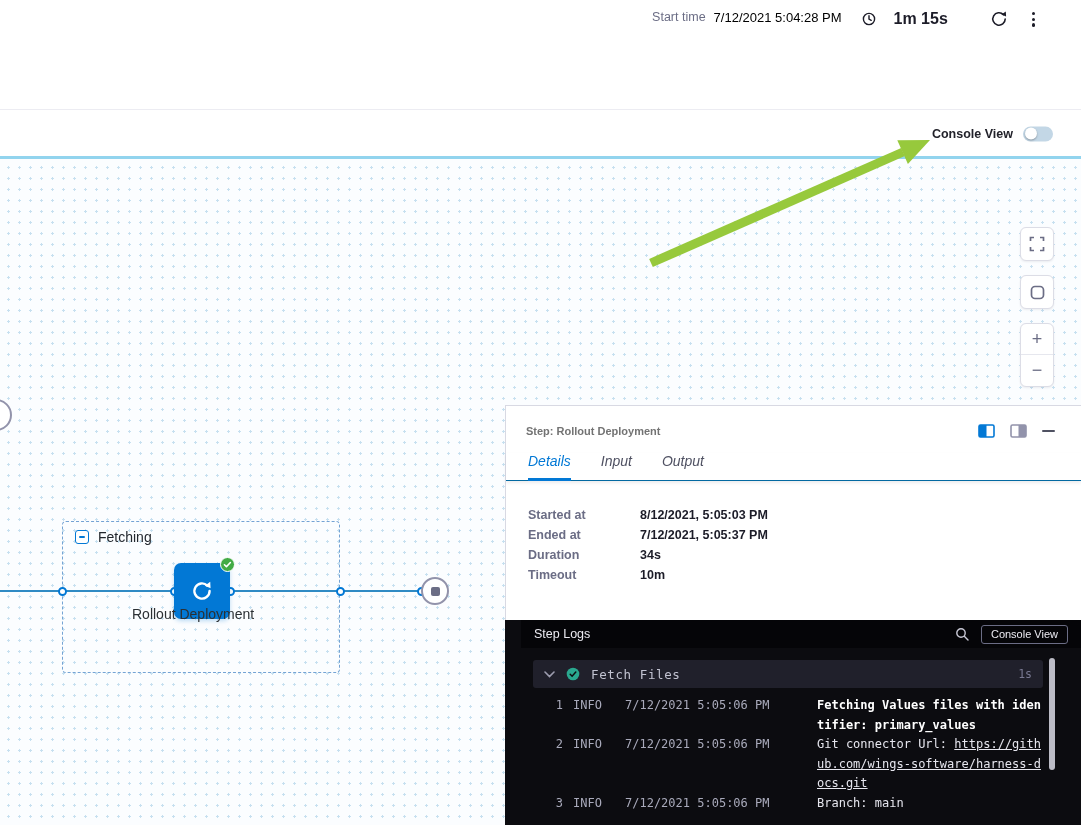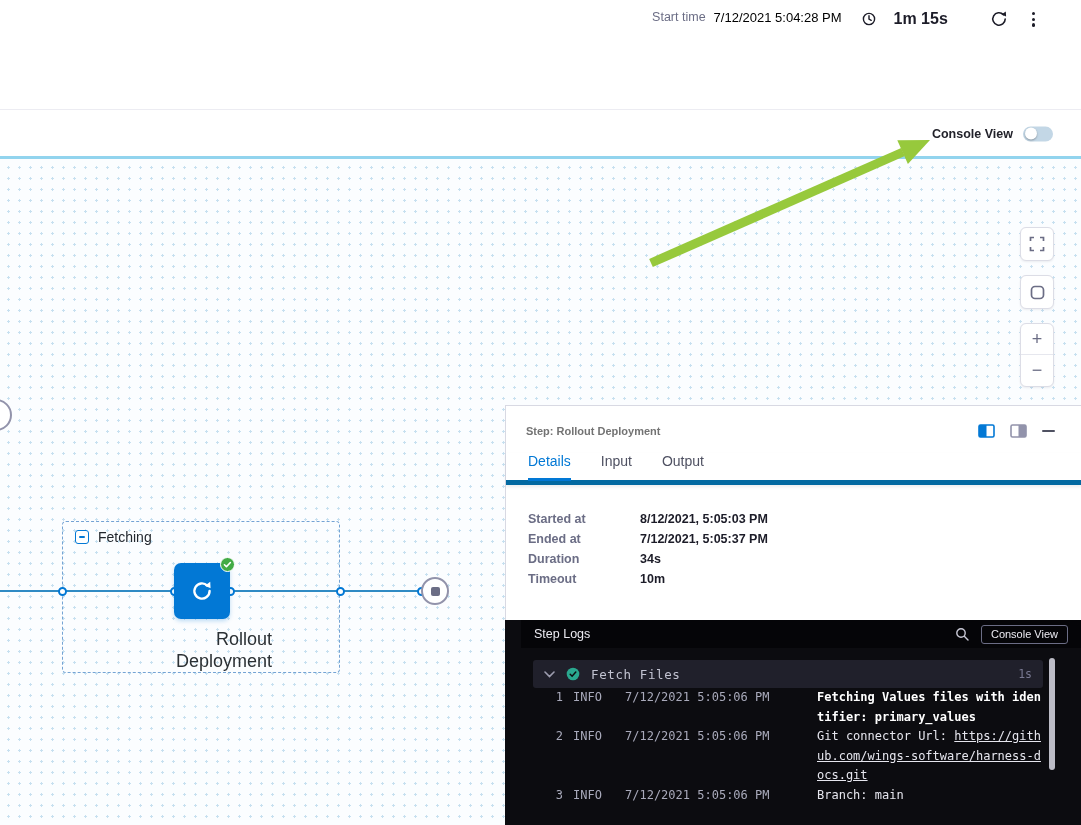--- a/index.html
+++ b/index.html
@@ -42,56 +42,56 @@
   .start-clip { position:absolute; left:-20px; top:240px; width:32px; height:32px; border-radius:50%; border:2px solid #9293ab; background:#fff; }
 
   .exec-group { position:absolute; left:62px; top:362px; width:278px; height:152px; border:1px dashed #74a3d4; border-radius:4px; }
   .exec-header { position:absolute; top:7px; left:12px; display:flex; align-items:center; gap:9px; }
   .collapse-box { width:14px; height:14px; border:1.6px solid #0278d5; border-radius:3px; background:#fff; display:flex; align-items:center; justify-content:center; }
   .collapse-box i { width:6px; height:2px; background:#0278d5; border-radius:1px; }
   .exec-label { font-size:14px; color:#22272e; }
 
   .step-node { position:absolute; left:174px; top:404px; width:56px; height:56px; background:#0278d5; border-radius:7px; display:flex; align-items:center; justify-content:center; box-shadow:0 2px 4px rgba(2,120,213,.25); }
   .badge { position:absolute; right:-5px; top:-6px; width:15px; height:15px; border-radius:50%; background:#42ab45; border:1.5px solid #fff; display:flex; align-items:center; justify-content:center; }
-  .node-label { position:absolute; left:132px; top:469px; width:140px; text-align:right; font-size:18px; line-height:22px; color:#2b3034; }
+  .node-label { position:absolute; left:132px; top:444px; width:140px; text-align:left; font-size:14px; line-height:22px; color:#2b3034; }
 
   .end-node { position:absolute; left:421px; top:418px; width:28px; height:28px; border-radius:50%; border:2px solid #9293ab; background:#fff; display:flex; align-items:center; justify-content:center; }
   .end-node i { width:9px; height:9px; background:#6b6d85; border-radius:2px; }
 
   
   .zoom-controls { position:absolute; right:27px; top:68px; display:flex; flex-direction:column; gap:14px; align-items:center; }
   .zbtn { width:34px; height:34px; background:#fff; border:1px solid #dcdde6; border-radius:6px; display:flex; align-items:center; justify-content:center; box-shadow:0 1px 2px rgba(40,41,61,.08); }
   .zoom-group { width:34px; background:#fff; border:1px solid #dcdde6; border-radius:6px; overflow:hidden; box-shadow:0 1px 2px rgba(40,41,61,.08); display:flex; flex-direction:column; }
   .zoom-group button { height:31px; font-size:18px; color:#6b6d85; display:flex; align-items:center; justify-content:center; }
   .zoom-group button:first-child { border-bottom:1px solid #e6e7ee; }
 
   
   .annot { position:absolute; left:0; top:0; z-index:6; pointer-events:none; }
 
   
   .step-panel { position:absolute; left:505px; top:405px; right:0; height:215px; background:#fff; border-left:1px solid #d8d9e3; border-top:1px solid #d8d9e3; z-index:4; }
   .panel-title-row { display:flex; align-items:center; padding:18px 26px 0 20px; }
   .panel-title { font-size:11px; font-weight:600; color:#737373; }
   .panel-icons { margin-left:auto; display:flex; align-items:center; gap:15px; }
   .minimize-bar { width:13px; height:2.4px; background:#4f5162; border-radius:1px; display:block; }
-  .tabs-wrap { margin-top:15px; border-bottom:5px solid #0369a1; box-shadow:0 2px 3px rgba(96,97,112,.12); }
+  .tabs-wrap { margin-top:15px; border-bottom:1px solid #0369a1; box-shadow:0 2px 3px rgba(96,97,112,.12);font-style:italic; }
   .tabs { display:flex; gap:30px; padding:0 22px; }
   .tab { font-size:14px; color:#4f5162; padding-bottom:9px; }
   .tab.active { color:#0278d5; border-bottom:3px solid #0278d5; margin-bottom:-1px; }
   .details { padding:28px 22px 0 22px; display:grid; grid-template-columns:112px 1fr; row-gap:7px; font-size:12.5px; line-height:13px; }
   .detail-label { color:#6b6d85; font-weight:700; }
   .detail-value { color:#1c1c28; font-weight:700; }
 
   
   .logs-panel { position:absolute; left:505px; top:620px; right:0; bottom:0; background:#0c0c10; z-index:4; display:flex; flex-direction:column;padding-left:16px; }
   .logs-header { height:28px; background:#050508; display:flex; align-items:center; padding:0 13px; gap:12px; flex:none; }
   .logs-title { color:#ecebf2; font-size:12.5px; margin-right:auto; }
   .cv-btn { border:1px solid #6b6d85; color:#ecebf2; font-size:11px; padding:2.5px 9px; border-radius:3px; background:transparent; }
   .logs-body { flex:1; position:relative; padding:12px 38px 0 12px; overflow:hidden; font-family:"DejaVu Sans Mono", monospace; }
-  .log-section { height:28px; background:#20202b; border-radius:3px; display:flex; align-items:center; gap:11px; padding:0 11px; }
+  .log-section { height:28px; background:#20202b; border-radius:3px; display:flex; align-items:center; gap:11px; padding:0 11px; margin-bottom:8px; }
   .log-section-title { color:#c2c3d1; font-size:12.5px; letter-spacing:.6px; }
   .log-section-duration { margin-left:auto; color:#787891; font-size:11.5px; }
   .log-entry { display:grid; grid-template-columns:30px 42px 182px 1fr; column-gap:10px; font-size:12px; line-height:19.5px; color:#a9aabb; }
   .ln { text-align:right; }
   .msg { color:#e6e6ee; word-break:break-all; }
   .msg.bold { color:#fff; font-weight:700; }
   .log-link { text-decoration:underline; color:#e6e6ee; }
   .logs-scrollbar { position:absolute; right:26px; top:10px; width:6px; height:112px; background:#cfcfda; border-radius:3px; opacity:.9; }
 </style>
 </head>

